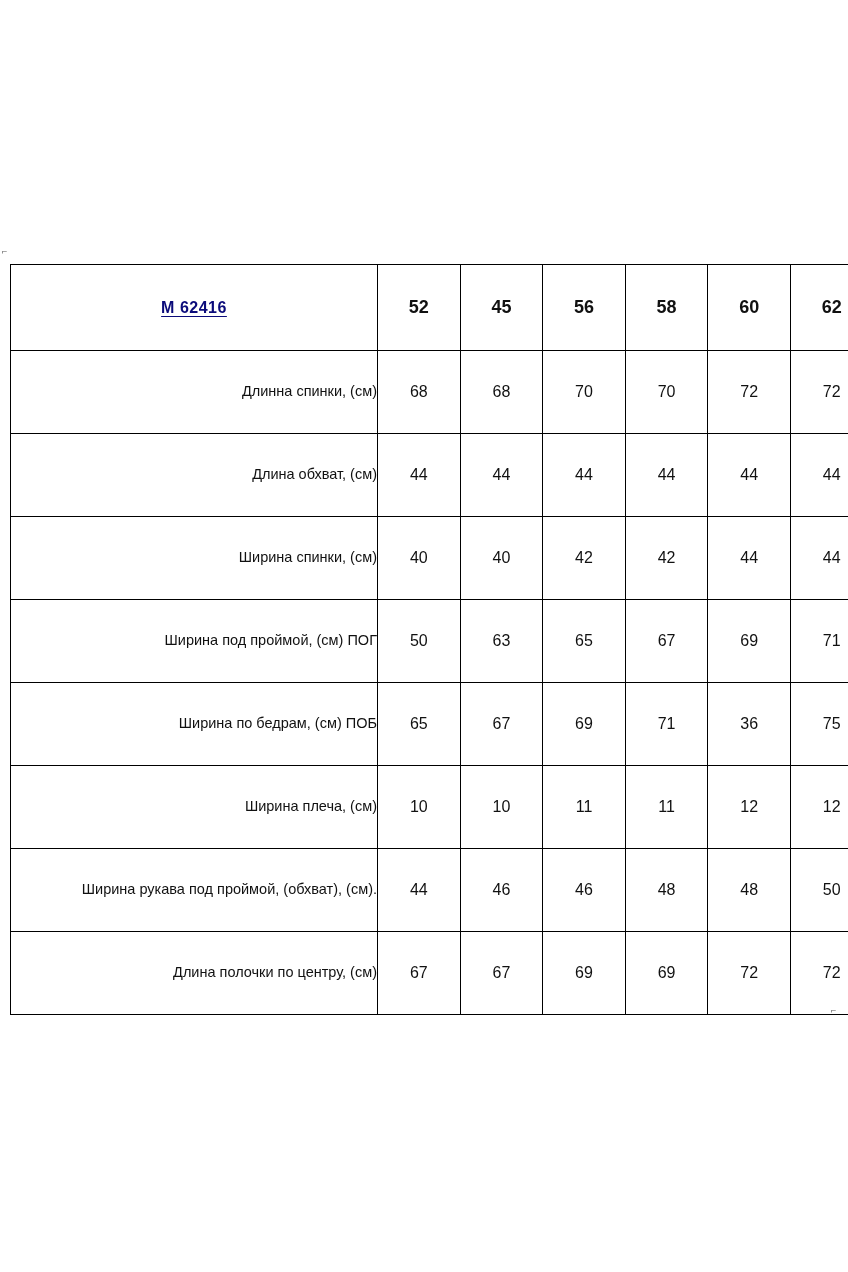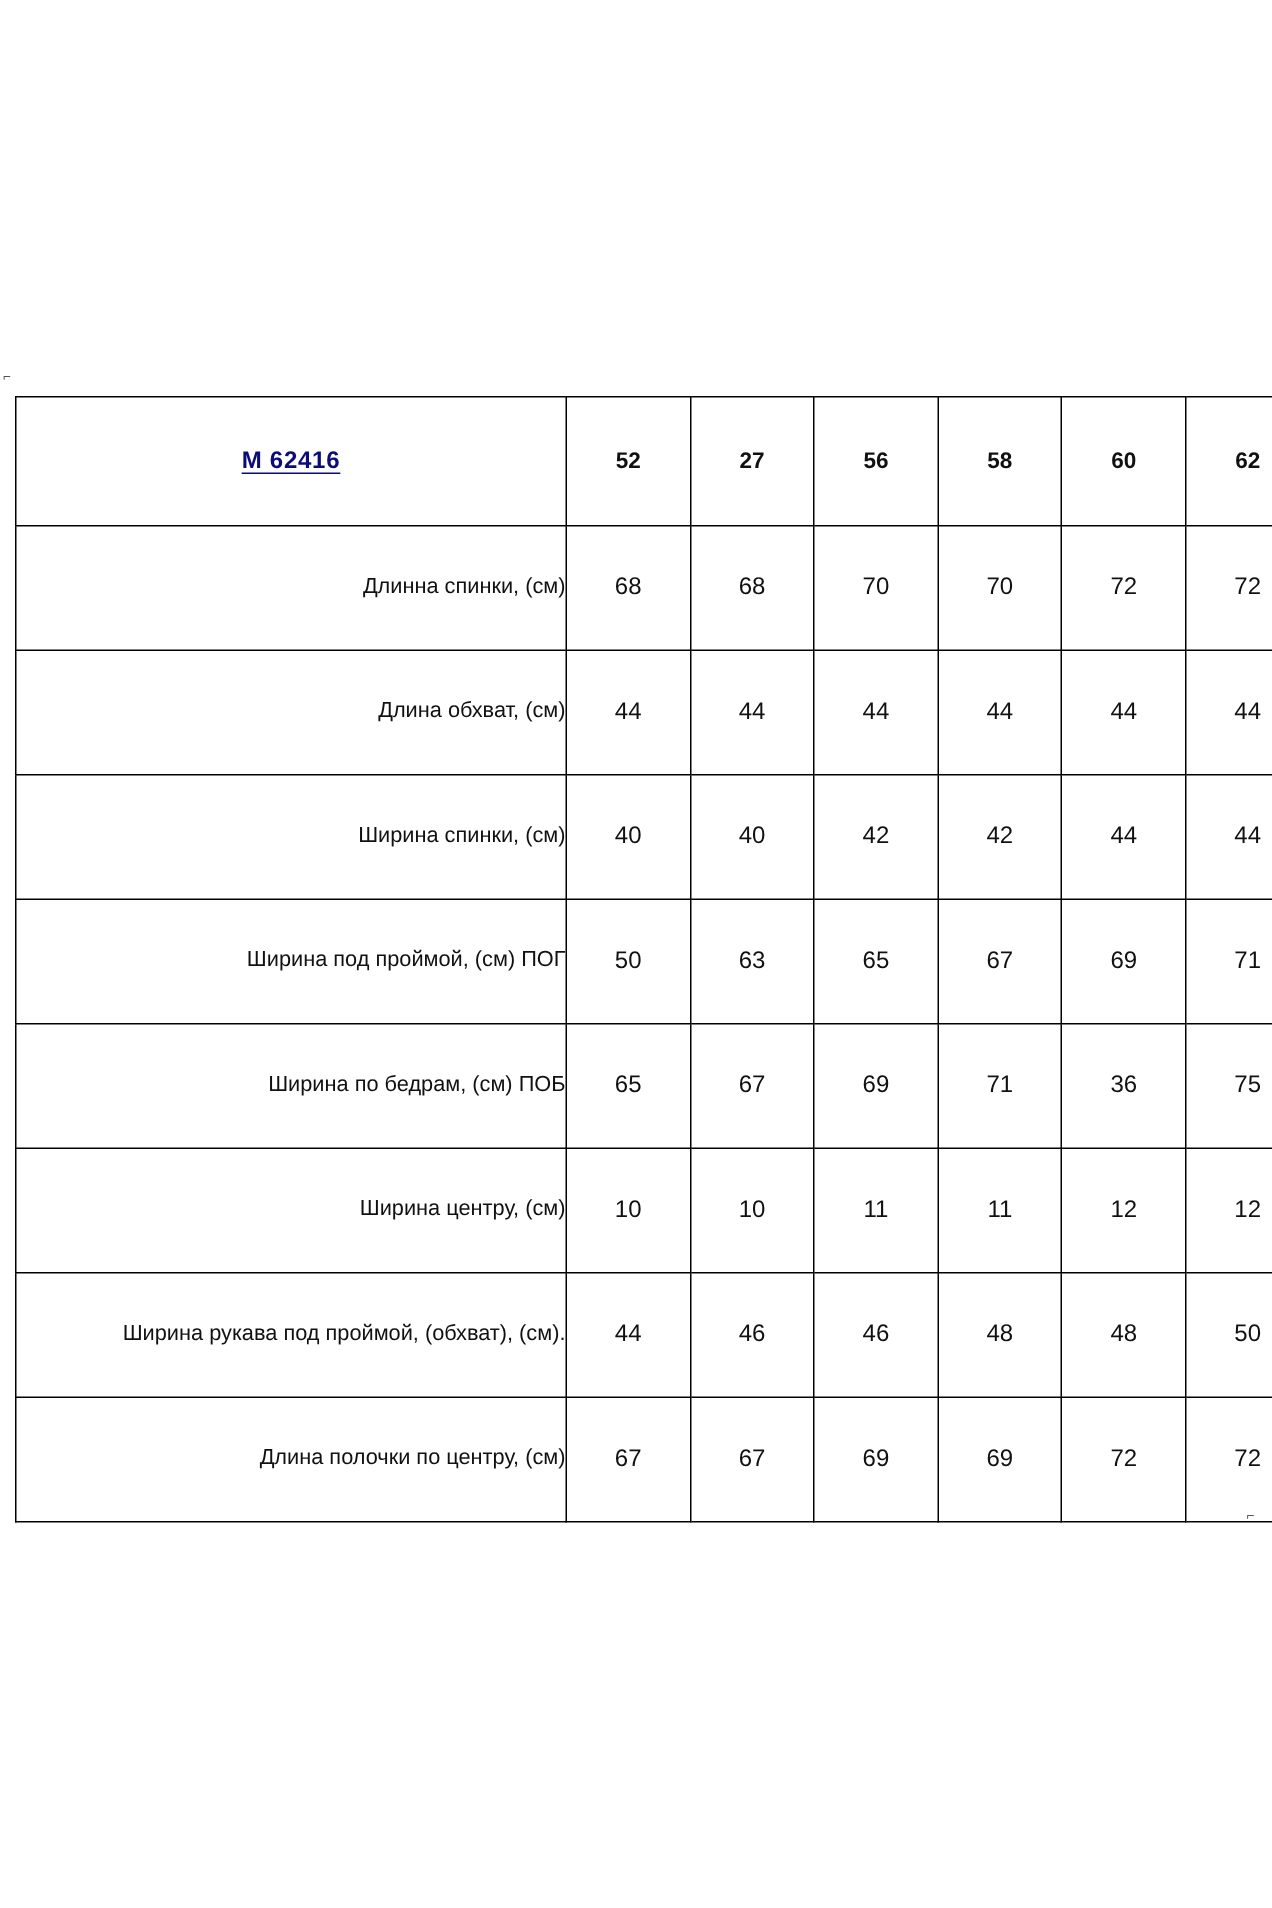--- a/index.html
+++ b/index.html
@@ -79,21 +79,21 @@
     font-weight: bold;
     font-size: 16px;
     letter-spacing: 0.5px;
     color: #0b0b7a;
     text-decoration: underline;
     text-underline-offset: 3px;
     display: inline-block;
   }
   .head-row .val-cell {
     font-weight: bold;
-    font-size: 15px;
+    font-size: 18px;
   }
   .r-head { height: 86px; }
   .r-body { height: 83px; }
   .r-tall { height: 83px; }
   .two-line {
     line-height: 1.5;
   }
 </style>
 </head>
 <body>
@@ -104,21 +104,21 @@
   <span class="tick tick-br">⌐</span>
 
   <div class="table-wrap">
     <table class="size-table">
       <tbody>
         <tr class="head-row r-head">
           <td class="label-cell">
             <span class="code">М  62416</span>
           </td>
           <td class="val-cell">52</td>
-          <td class="val-cell">27</td>
+          <td class="val-cell">45</td>
           <td class="val-cell">56</td>
           <td class="val-cell">58</td>
           <td class="val-cell">60</td>
           <td class="val-cell">62</td>
         </tr>
 
         <tr class="r-body">
           <td class="label-cell">Длинна спинки, (см)</td>
           <td class="val-cell">68</td>
           <td class="val-cell">68</td>
@@ -162,21 +162,21 @@
           <td class="label-cell">Ширина по бедрам, (см) ПОБ</td>
           <td class="val-cell">65</td>
           <td class="val-cell">67</td>
           <td class="val-cell">69</td>
           <td class="val-cell">71</td>
           <td class="val-cell">36</td>
           <td class="val-cell">75</td>
         </tr>
 
         <tr class="r-body">
-          <td class="label-cell">Ширина центру, (см)</td>
+          <td class="label-cell">Ширина плеча, (см)</td>
           <td class="val-cell">10</td>
           <td class="val-cell">10</td>
           <td class="val-cell">11</td>
           <td class="val-cell">11</td>
           <td class="val-cell">12</td>
           <td class="val-cell">12</td>
         </tr>
 
         <tr class="r-tall">
           <td class="label-cell two-line">Ширина рукава под проймой, (обхват), (см).</td>

